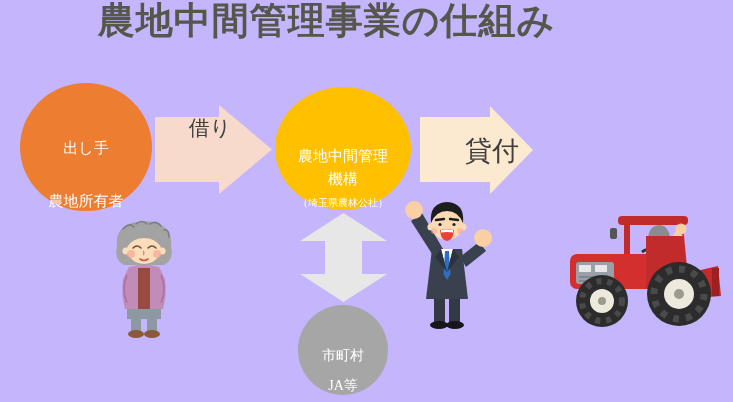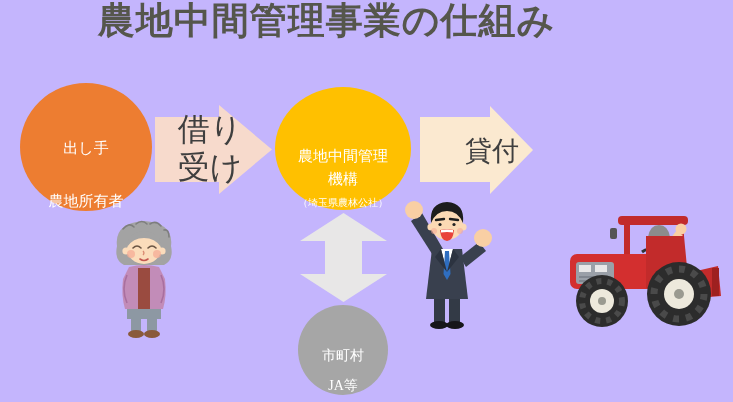--- a/index.html
+++ b/index.html
@@ -18,21 +18,21 @@
     border-radius:50%;display:flex;flex-direction:column;align-items:center;justify-content:flex-end;
     color:#ffffff;text-align:center;
   }
   #owner-circle{left:20px;top:83px;width:132px;height:128px;gap:34px;font-size:15px;}
   #agency-circle{left:275px;top:87px;width:136px;height:123px;font-size:15px;line-height:1.55;}
   #agency-circle .sub{font-size:10px;margin-top:3px;}
   #receiver-circle{left:539px;top:89px;width:139px;height:126px;gap:30px;font-size:15px;}
   #municipality-circle{left:298px;top:305px;width:90px;height:90px;gap:12px;font-size:14px;}
   
   .arrow-label{text-align:center;}
-  #borrow-label{left:160px;top:110px;width:100px;font-size:32px;line-height:1.2;text-align:center;}
+  #borrow-label{left:160px;top:116px;width:100px;font-size:21px;line-height:1.2;text-align:center;}
   #lend-label{left:444px;top:133px;width:96px;font-size:27px;}
   #coop-label{left:307px;top:230px;width:74px;font-size:15px;line-height:1.55;}
   svg{display:block;}
 </style>
 </head>
 <body>
 
 <div id="stage">
 
   <div id="title" class="abs" style="color: rgb(85, 86, 76);">農地中間管理事業の仕組み</div>
@@ -40,21 +40,20 @@
   <div id="owner-circle" class="abs circle" style="background-color: rgb(237, 125, 49);">
     <span>出し手</span>
     <span>農地所有者</span>
   </div>
 
   <svg class="abs" style="left:155px;top:105px" width="117" height="89" viewBox="0 0 117 89">
     <polygon points="0,12 64,12 64,0 117,44.5 64,89 64,77 0,77" fill="#F7DACC"></polygon>
   </svg>
   <div id="borrow-label" class="abs arrow-label" style="color: rgb(63, 63, 63);">
     <div>借り</div>
-    <div>受け</div>
   </div>
 
   <div id="agency-circle" class="abs circle" style="background-color: rgb(255, 192, 0);">
     <span>農地中間管理</span>
     <span>機構</span>
     <span class="sub">（埼玉県農林公社）</span>
   </div>
 
   <svg class="abs" style="left:420px;top:106px" width="113" height="88" viewBox="0 0 113 88">
     <polygon points="0,11 70,11 70,0 113,44 70,88 70,76 0,76" fill="#FBE9D0"></polygon>

